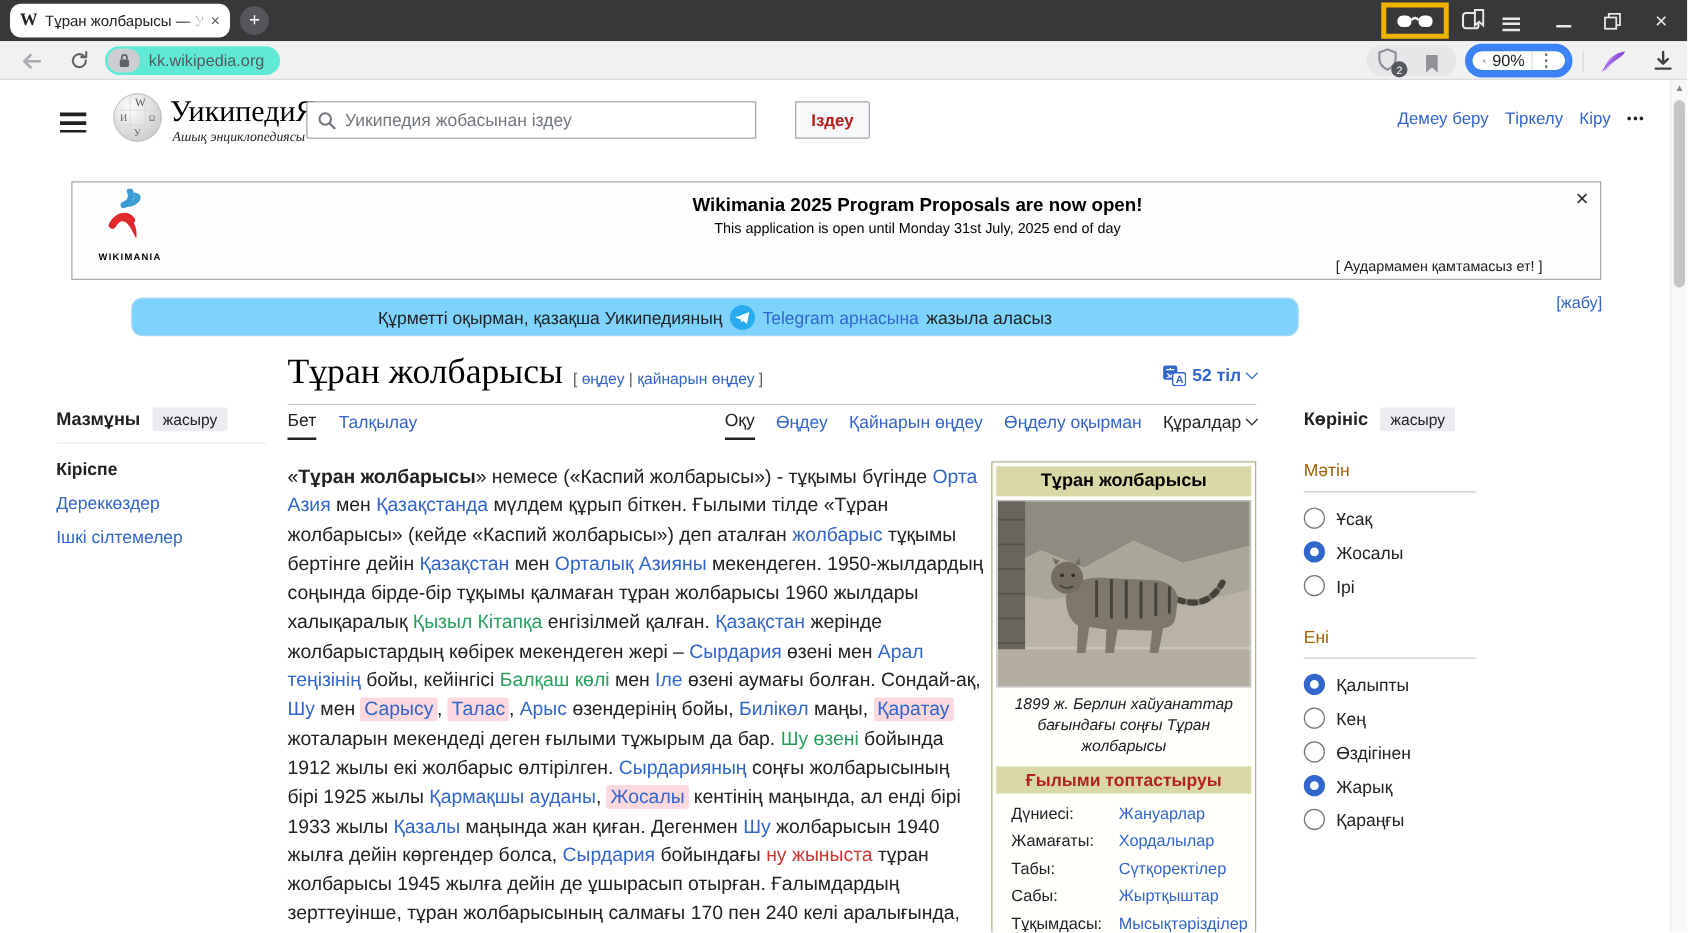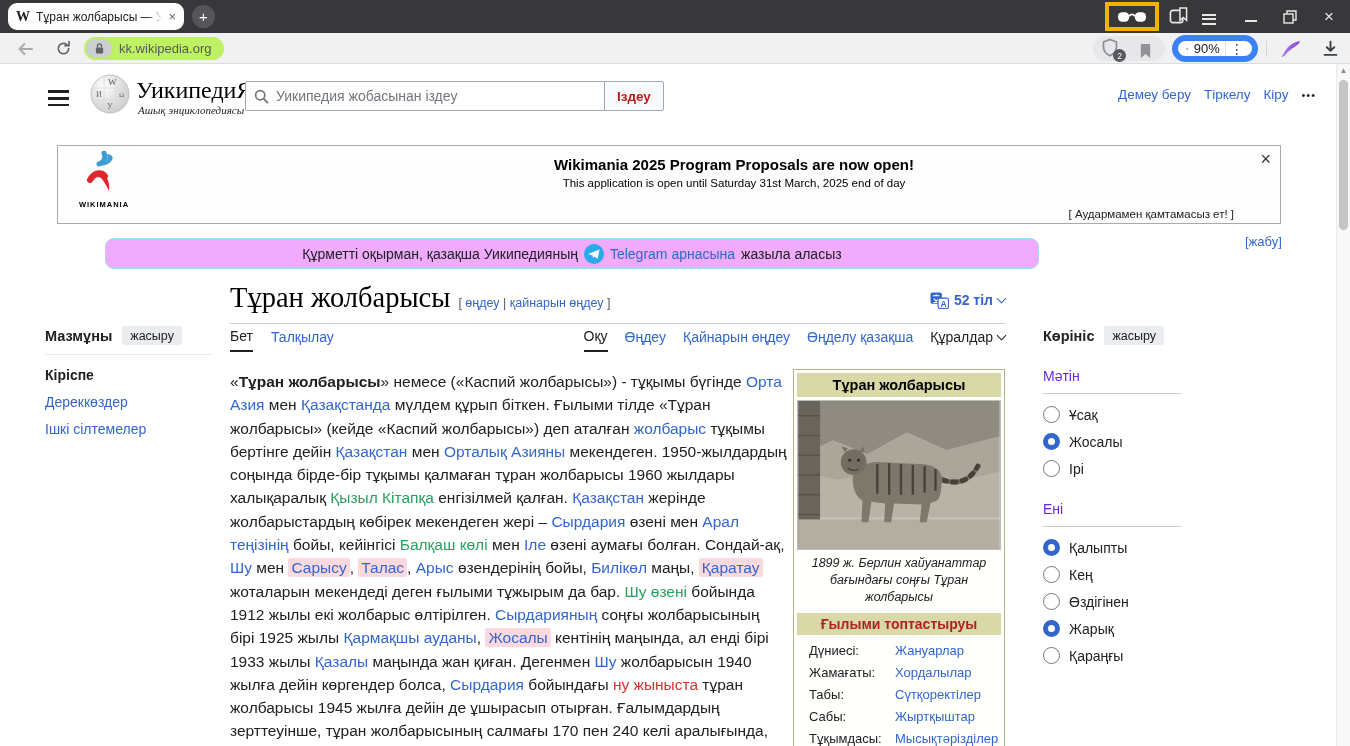--- a/index.html
+++ b/index.html
@@ -19,21 +19,21 @@
             color:#fff; display:flex; align-items:center; justify-content:center; font-size:15px; line-height:1; }
   .tb-btn { position:absolute; top:0; height:33px; display:flex; align-items:center; justify-content:center; }
   .glasses-box { position:absolute; left:1105px; top:2px; width:54px; height:29px; border:4px solid #f0b400;
                  display:flex; align-items:center; justify-content:center; }
   .menu-bars span { display:block; width:14px; height:2px; background:#e8e8e8; margin:2.5px 0; }
   .win-min { width:12px; height:2px; background:#e8e8e8; }
   .win-close { color:#e8e8e8; font-size:17px; line-height:1; }
 
   
   .toolbar { position:absolute; left:0; top:33px; width:1350px; height:31px; background:#f1f1f2; border-bottom:1px solid #dcdcde; }
-  .domain-pill { position:absolute; left:84px; top:4px; height:23px; border-radius:12px; background:#bef264;
+  .domain-pill { position:absolute; left:84px; top:4px; height:23px; border-radius:12px; background:#5eead4;
                  display:flex; align-items:center; padding:0 12px 0 2px; gap:7px;text-align:right; }
   .lock-chip { width:26px; height:19px; border-radius:10px; background:#cdced2; display:flex; align-items:center; justify-content:center; }
   .domain-text { font-size:13px; color:#55585e; }
   .page-title-center { position:absolute; left:0; right:0; top:0; height:31px; display:flex; align-items:center;
                        justify-content:center; font-size:13px; color:#4c1d95; pointer-events:none;margin-top:36px; }
   .ext-group { position:absolute; left:1093px; top:3px; width:72px; height:25px; border-radius:13px; background:#e7e7ea; }
   .shield-wrap { position:absolute; left:1101px; top:5px; width:22px; height:22px; }
   .shield-badge { position:absolute; right:-3px; bottom:-2px; width:13px; height:13px; border-radius:50%; background:#55585c;
                   color:#fff; font-size:8.5px; display:flex; align-items:center; justify-content:center; }
   .zoom-pill { position:absolute; left:1172px; top:2px; width:86px; height:27px; background:#fff; border:6px solid #3b82f6;
@@ -49,21 +49,21 @@
   .scroll-arrow { position:absolute; top:2px; left:0; width:13px; text-align:center; font-size:8px; color:#8a8a8a; }
   .scroll-thumb { position:absolute; left:2px; top:16px; width:9px; height:150px; background:#c5c5c8; border-radius:5px; }
 
   
   .wh-burger { position:absolute; left:48px; top:22px; }
   .wh-burger span { display:block; width:21px; height:2.4px; background:#202124; margin:4.4px 0; }
   .wh-logo { position:absolute; left:90px; top:10px; }
   .wh-wordmark { position:absolute; left:136px; top:13px; font-family:"Liberation Serif","DejaVu Serif",serif; font-size:24px; color:#000; }
   .wh-sub { position:absolute; left:138px; top:40px; font-family:"Liberation Serif","DejaVu Serif",serif;
             font-style:italic; font-size:11px; color:#222; }
-  .wh-search { position:absolute; left:245px; top:17px; display:flex; }
+  .wh-search { position:absolute; left:245px; top:17px; display:flex;gap:32px; }
   .wh-search-box { width:360px; height:30px; border:1px solid #a2a9b1; border-radius:2px 0 0 2px; background:#fff;
                    display:flex; align-items:center; padding:0 8px; gap:7px; }
   .wh-search-box input { border:none; outline:none; flex:1; font-size:14px; color:#202124; font-family:inherit; }
   .wh-search-box input::placeholder { color:#72777d; }
   .wh-search-btn { height:30px; padding:0 12px; border:1px solid #a2a9b1; margin-left:-1px; background:#f8f9fa;
                    font-weight:bold; font-size:13.5px; color:#b91c1c; border-radius:0 2px 2px 0; display:flex; align-items:center; }
   .wh-links { position:absolute; left:1118px; top:23px; display:flex; gap:13px; font-size:13.5px; align-items:center; }
   .wh-links a { color:#3366cc; text-decoration:none; }
   .wh-dots { color:#202124; font-size:11px; letter-spacing:1px; }
 
@@ -74,21 +74,21 @@
   .banner-text { position:absolute; left:160px; right:30px; top:10px; text-align:center; color:#000; }
   .bt1 { font-size:15px; font-weight:bold; }
   .bt2 { font-size:15px; margin-top:2px; }
   .bt3 { font-size:11.5px; margin-top:4px; }
   .banner-note { position:absolute; right:46px; bottom:3px; font-size:11.5px; color:#202124; }
   .banner-close { position:absolute; right:9px; top:3px; font-size:18px; color:#333; }
   .jabu { position:absolute; left:1245px; top:170px; font-size:13px; color:#3366cc; }
 
   
   .tg-banner { position:absolute; left:105px; top:174px; width:934px; height:31px; border:1px solid #a7d7f9; border-radius:9px;
-               background:#f0abfc; display:flex; align-items:center; justify-content:center; gap:6px; font-size:14px; color:#202124; }
+               background:#7dd3fc; display:flex; align-items:center; justify-content:center; gap:6px; font-size:14px; color:#202124; }
   .tg-banner a { color:#3366cc; text-decoration:none; }
 
   
   .title-row { position:absolute; left:230px; top:220px; width:775px; border-bottom:1px solid #c8ccd1; padding-bottom:10px;
                display:flex; align-items:flex-end; }
   .a-title { font-family:"Liberation Serif","DejaVu Serif",serif; font-size:28.5px; color:#000; line-height:1; }
   .a-edit { font-size:12.5px; margin-left:8px; margin-bottom:3px; color:#54595d; }
   .a-edit a { color:#3366cc; text-decoration:none; }
   .lang-btn { margin-left:auto; display:flex; align-items:center; gap:5px; color:#3366cc; font-size:14px; font-weight:bold; margin-bottom:4px; }
   .chev { display:inline-block; width:7px; height:7px; border-right:1.6px solid currentColor; border-bottom:1.6px solid currentColor;
@@ -104,21 +104,21 @@
   .toc { position:absolute; left:45px; top:262px; width:168px; font-size:14px; }
   .side-head { display:flex; align-items:center; gap:10px; padding-bottom:9px; }
   .side-head b { color:#202124; font-size:14.5px; }
   .chip { background:#eaecf0; border-radius:2px; padding:2.5px 8px; font-size:12.5px; color:#202124; }
   .toc-items { border-top:1px solid #eaecf0; padding-top:12px; }
   .toc-item { margin-bottom:11px; color:#3366cc; }
   .toc-item.active { color:#202124; font-weight:bold; }
 
   
   .appearance { position:absolute; left:1043px; top:262px; width:138px; font-size:14px; }
-  .ap-sec-label { color:#6d28d9; padding:14px 0 9px; border-bottom:1px solid #c8ccd1; margin-bottom:12px; }
+  .ap-sec-label { color:#a16207; padding:14px 0 9px; border-bottom:1px solid #c8ccd1; margin-bottom:12px; }
   .radio-row { display:flex; align-items:center; gap:9px; margin-bottom:10px; color:#202124; }
   .radio { width:17px; height:17px; border-radius:50%; border:1px solid #72777d; background:#fff; flex:none; }
   .radio.checked { border:5px solid #3366cc; }
 
   
   .body-text-col { position:absolute; left:230px; top:306px; width:557px; font-size:15.5px; line-height:23.3px; color:#202124; }
   .body-text-col a { text-decoration:none; }
   .seg-b { font-weight:bold; }
   .seg-l { color:#3366cc; }
   .seg-g { color:#2aa05f; }
@@ -296,21 +296,21 @@
         <svg width="54" height="44" viewBox="0 0 54 44">
           <path d="M30,3 C32,9 28,13 21,13 C25,16 32,14 35,9 C37,6 34,3 30,3 z" fill="#3b9dd4"></path>
           <path d="M27,2 C29,7 27,11 22,13" stroke="#3b9dd4" stroke-width="5" fill="none" stroke-linecap="round"></path>
           <path d="M14,28 C18,20 24,18 28,24 C31,28 33,33 32,40 C29,34 27,30 24,27 C21,25 17,26 14,28 z" fill="#e0282c"></path>
           <path d="M13,29 C17,22 24,20 28,25" stroke="#e0282c" stroke-width="6" fill="none" stroke-linecap="round"></path>
         </svg>
         <div class="wm-logo-text">WIKIMANIA</div>
       </div>
       <div class="banner-text">
         <div class="bt1">Wikimania 2025 Program Proposals are now open!</div>
-        <div class="bt3">This application is open until Saturday 31st March, 2025 end of day</div>
+        <div class="bt3">This application is open until Monday 31st July, 2025 end of day</div>
       </div>
       <div class="banner-note">[ Аудармамен қамтамасыз ет! ]</div>
       <div class="banner-close">×</div>
     </div>
     <div class="jabu">[жабу]</div>
 
     <div class="tg-banner">
       <span>Құрметті оқырман, қазақша Уикипедияның</span>
       <svg width="20" height="20" viewBox="0 0 20 20">
         <circle cx="10" cy="10" r="10" fill="#2aabee"></circle>
@@ -344,21 +344,21 @@
 
     <div class="tabs-row">
       <div class="tabs-left" id="tabs-left">
           <span class="ptab active">Бет</span>
           <span class="ptab">Талқылау</span>
         </div>
       <div class="tabs-right" id="tabs-right">
           <span class="ptab active">Оқу</span>
           <span class="ptab">Өңдеу</span>
           <span class="ptab">Қайнарын өңдеу</span>
-          <span class="ptab">Өңделу қазақша</span>
+          <span class="ptab">Өңделу оқырман</span>
           <span class="ptab plain">Құралдар<span class="chev"></span></span>
         </div>
     </div>
 
     <div class="toc">
       <div class="side-head">
         <b>Мазмұны</b>
         <span class="chip">жасыру</span>
       </div>
       <div class="toc-items" id="toc-items">

